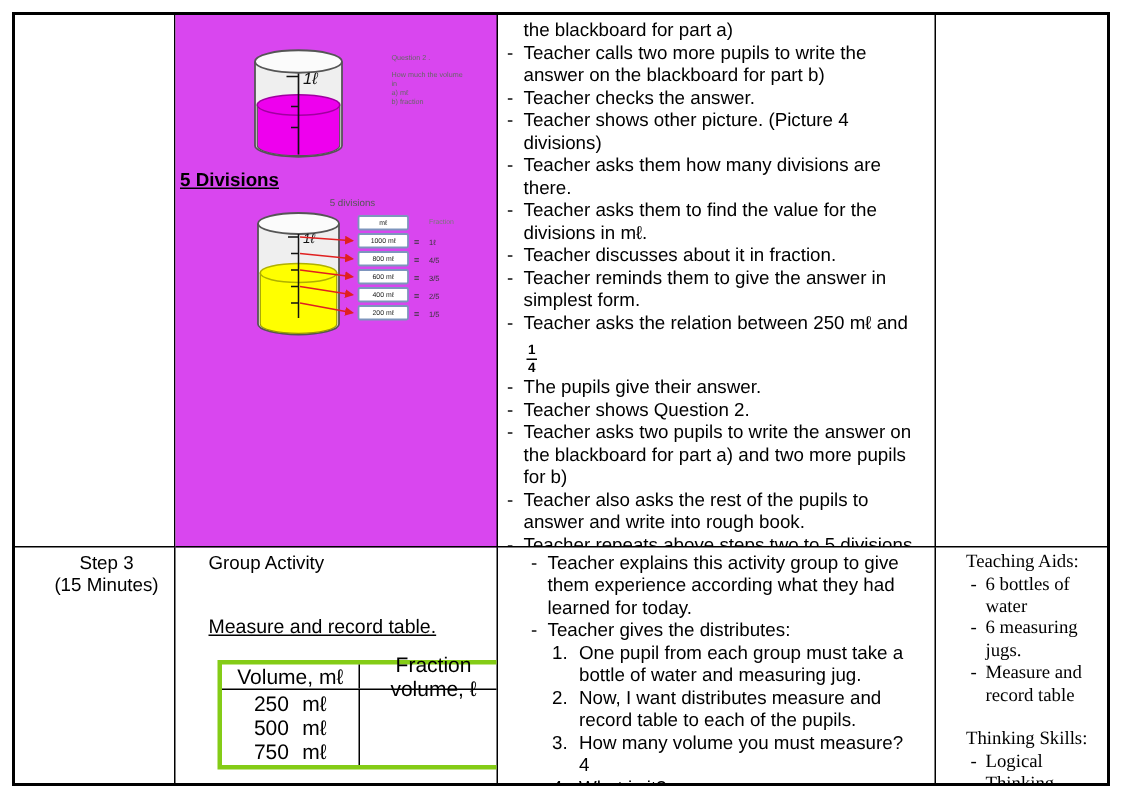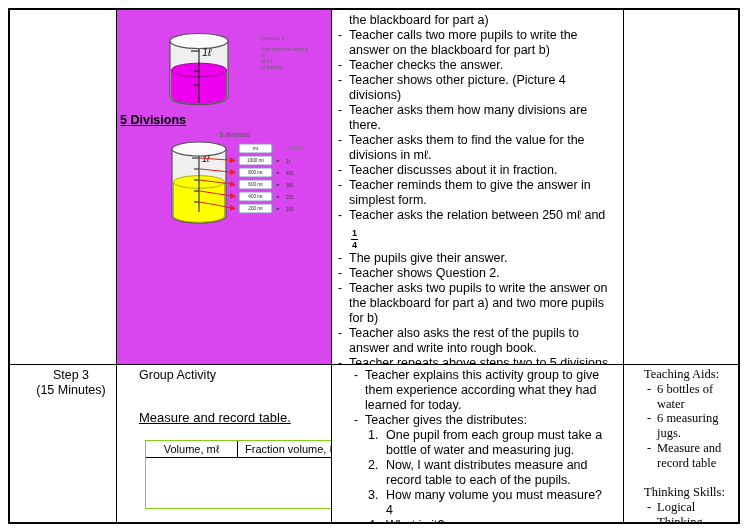--- a/index.html
+++ b/index.html
@@ -38,21 +38,21 @@
   .divisions-heading{ position:absolute; left:3px; top:103px;
     font-size:12.5px; font-weight:bold; text-decoration:underline; }
 
   
   .step-cell{ text-align:center; font-size:12.5px; line-height:15px; padding-top:3px; }
 
   
   .ga-cell{ padding:3px 4px 0 6px; font-size:12.5px; }
   .ga-title{ margin-bottom:28px; }
   .ga-sub{ text-decoration:underline; font-size:13px; margin-bottom:15px; }
-  .mini-table{ margin-left:6px; width:196px; border:1px solid #84cc16; font-size:11px; }
+  .mini-table{ margin-left:6px; width:196px; border:3px solid #84cc16; font-size:14px; }
   .mt-head{ display:flex; border-bottom:1px solid #000; height:17px; align-items:center; }
   .mt-h1{ width:92px; flex:0 0 92px; border-right:1px solid #000; text-align:center; height:100%; line-height:16px; }
   .mt-h2{ flex:1; text-align:center; line-height:16px; }
   .mt-body{ display:flex; height:50px; }
   .mt-vol{ width:92px; flex:0 0 92px; border-right:1px solid #000; text-align:center; line-height:16px; word-spacing:5px; padding-top:1px; }
   .mt-frac{ flex:1; }
 
   
   .aids-cell{ padding:2px 6px 0 4px; font-size:12.5px; line-height:14.8px;font-family:Liberation Serif, serif; }
   .aids-li{ display:flex; padding-left:3px; }
@@ -231,20 +231,25 @@
 
   <div class="cell lastrow ga-cell">
     <div class="ga-title">Group Activity</div>
     <div class="ga-sub">Measure and record table.</div>
     <div class="mini-table">
       <div class="mt-head">
         <div class="mt-h1">Volume, mℓ</div>
         <div class="mt-h2">Fraction volume, ℓ</div>
       </div>
       <div class="mt-body">
+        <div class="mt-vol">
+          <div>250 mℓ</div>
+          <div>500 mℓ</div>
+          <div>750 mℓ</div>
+        </div>
         <div class="mt-frac"></div>
       </div>
     </div>
   </div>
 
   <div class="cell lastrow list">
     <div class="li">
         <span class="mk">-</span>
         <span class="tx">Teacher explains this activity group to give them experience according what they had learned for today.</span>
       </div>

